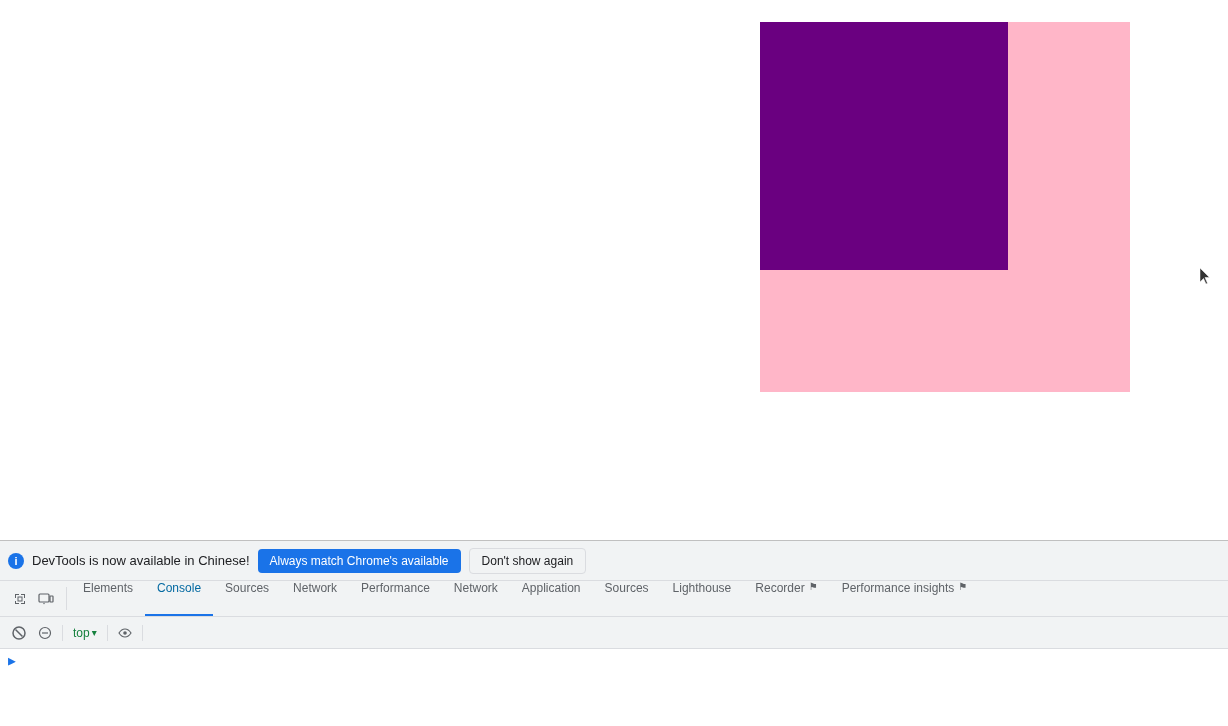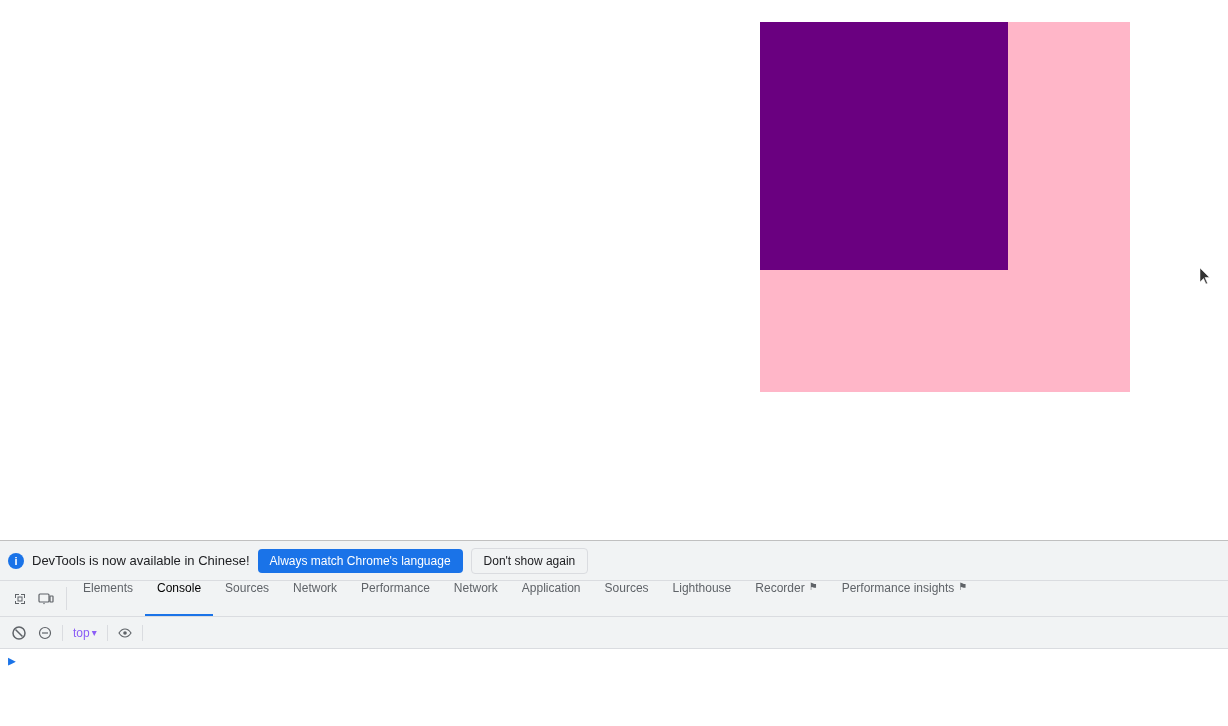--- a/index.html
+++ b/index.html
@@ -180,21 +180,21 @@
       padding: 0 12px;
       font-size: 12px;
       color: #5f6368;
       cursor: pointer;
       border-bottom: 2px solid transparent;
       white-space: nowrap;
       height: 100%;
     }
 
     .tab-item.active {
-      color: #000000;
+      color: #0369a1;
       border-bottom: 2px solid #1a73e8;
     }
 
     .tab-item .tab-icon {
       margin-left: 4px;
       font-size: 10px;
     }
 
     
     .console-toolbar {
@@ -228,21 +228,21 @@
       background: #dadce0;
       margin: 0 2px;
     }
 
     .top-selector {
       display: flex;
       align-items: center;
       background: transparent;
       border: none;
       font-size: 12px;
-      color: #8b5cf6;
+      color: #15803d;
       cursor: pointer;
       padding: 2px 4px;
       border-radius: 3px;
     }
 
     .filter-input {
       flex: 1;
       border: none;
       background: transparent;
       font-size: 12px;
@@ -283,21 +283,21 @@
       <path d="M0 0L0 14L3.5 10.5L6 16L7.5 15.3L5 9.5L9.5 9.5L0 0Z" stroke="white" stroke-width="0.5"></path>
     </svg>
   </div>
 </div>
 
 <div class="devtools-panel">
 
   <div class="notification-bar">
     <div class="notification-info-icon">i</div>
     <span class="notification-text">DevTools is now available in Chinese!</span>
-    <button class="btn-blue">Always match Chrome's language</button>
+    <button class="btn-blue">Always match Chrome's available</button>
     <button class="btn-outline">Don't show again</button>
   </div>
 
   <div class="tab-bar">
     <div class="devtools-icons-left">
       <button class="icon-btn" title="Inspect">
         <svg width="16" height="16" viewBox="0 0 16 16" fill="currentColor">
           <path d="M3 3h4v1H4v3H3V3zm6 0h4v4h-1V4h-3V3zM3 10h1v2h3v1H3v-3zm9 2h-3v1h4v-3h-1v2z"></path>
           <rect x="6" y="6" width="4" height="4" fill="none" stroke="currentColor" stroke-width="1"></rect>
         </svg>

